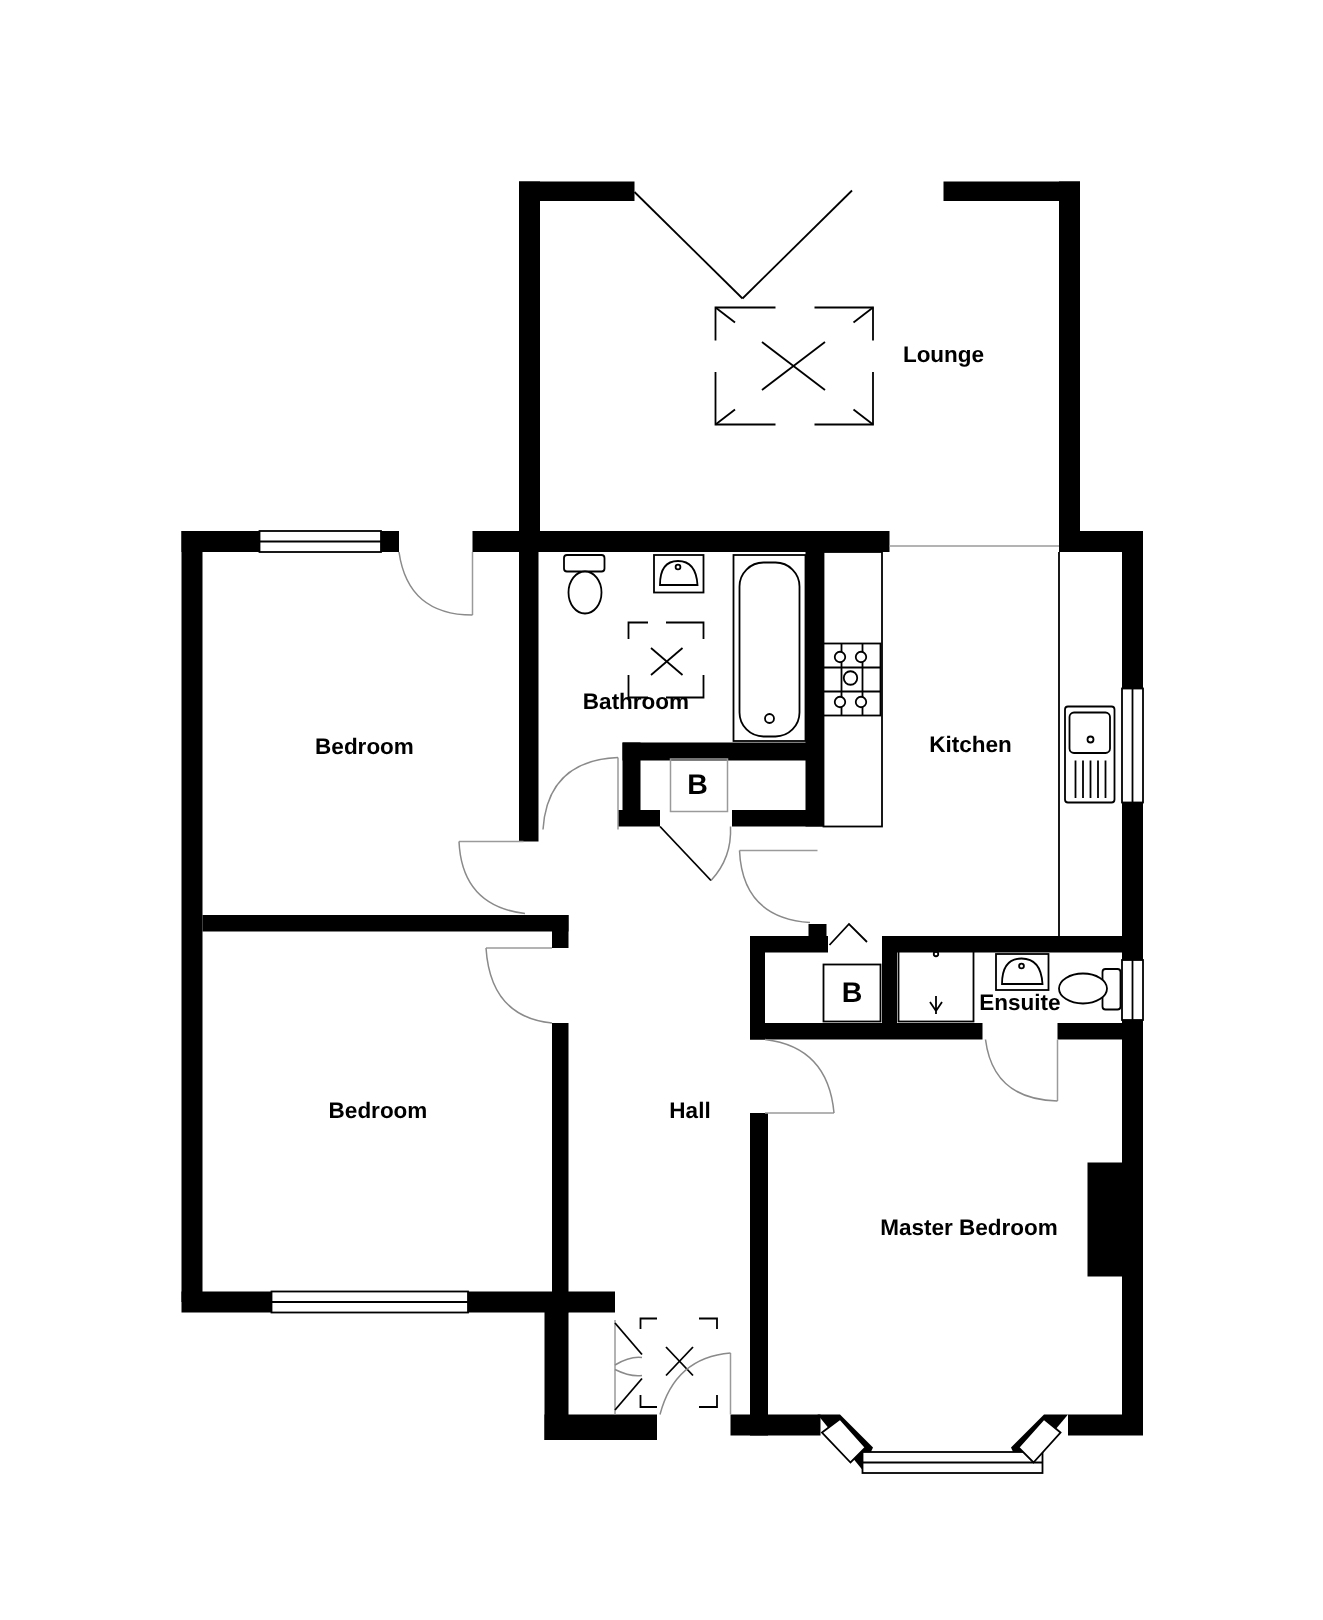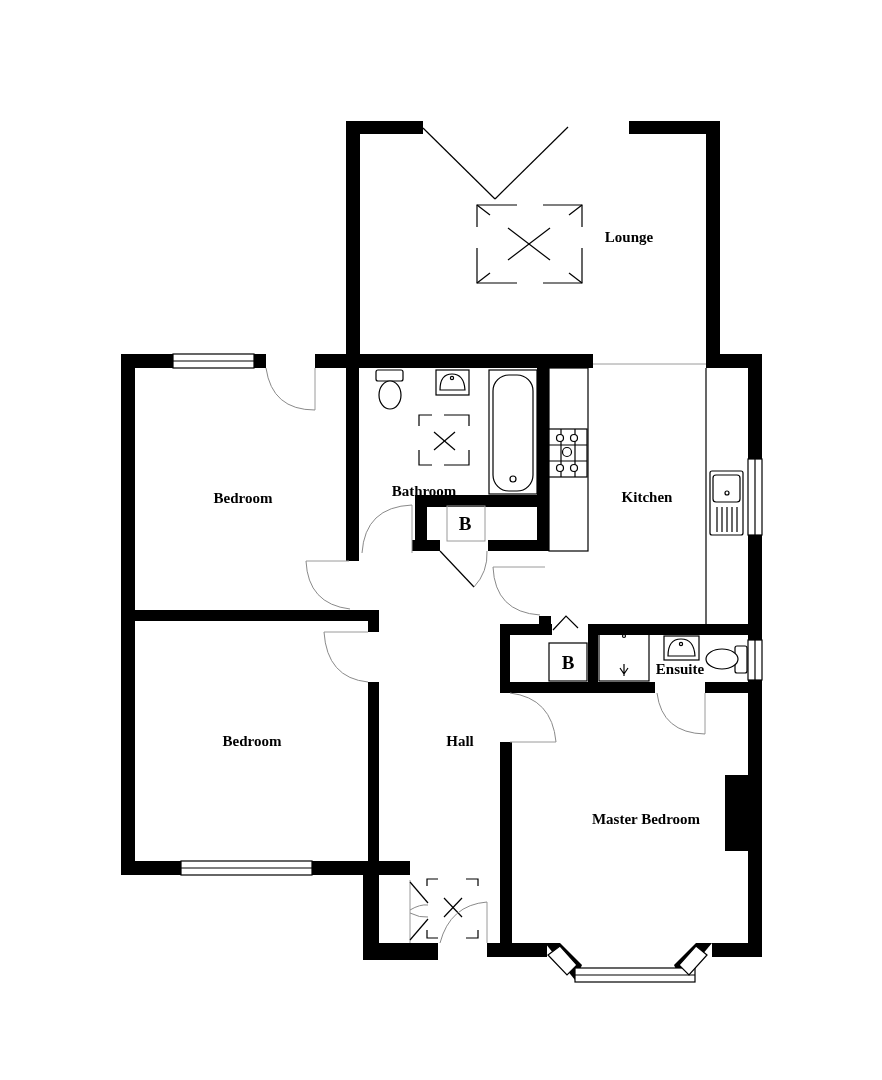--- a/index.html
+++ b/index.html
@@ -6,21 +6,21 @@
     body { width: 882px; height: 1080px; overflow: hidden; position: relative; }
     #plan { position: absolute; left: 0; top: 0; width: 882px; height: 1080px; }
     .wall { fill: #000000; }
     .thin { stroke: #000; stroke-width: 1.2; fill: none; }
     .thinfill { stroke: #000; stroke-width: 1.2; fill: #ffffff; }
     .arc { stroke: #8a8a8a; stroke-width: 1; fill: none; }
     .grey { stroke: #9a9a9a; stroke-width: 1; fill: none; }
     .win { fill: #ffffff; stroke: #000; stroke-width: 1.2; }
     .label {
       position: absolute;
-      font-family: Liberation Serif, serif;
+      font-family: Liberation Sans, sans-serif;
       font-weight: bold;
       font-size: 15px;
       color: #000;
       white-space: nowrap;
       transform: translate(-50%, -50%);
     }
     .label.b { font-size: 19px; }
   </style>
 </head>
 <body>
@@ -236,21 +236,21 @@
     <line class="thin" x1="444" y1="898" x2="462" y2="917"></line>
       <line class="thin" x1="462" y1="898" x2="444" y2="917"></line>
   </g>
   <g>
     <line class="grey" x1="487" y1="902" x2="487" y2="943"></line>
     <path class="arc" d="M440,943 Q450,905 487,902"></path>
   </g>
 </svg>
 
 <div class="label" style="left:629px;top:237px;">Lounge</div>
-<div class="label" style="left:424px;top:491px;">Bathroom</div>
+<div class="label" style="left:424px;top:468px;">Bathroom</div>
 <div class="label" style="left:647px;top:497px;">Kitchen</div>
 <div class="label" style="left:243px;top:498px;">Bedroom</div>
 <div class="label" style="left:252px;top:741px;">Bedroom</div>
 <div class="label" style="left:443px;top:741px;margin-left:17px;">Hall</div>
 <div class="label" style="left:680px;top:669px;">Ensuite</div>
 <div class="label" style="left:646px;top:819px;">Master Bedroom</div>
 <div class="label b" style="left:465px;top:524px;">B</div>
 <div class="label b" style="left:568px;top:663px;">B</div>
 
 </body></html>

